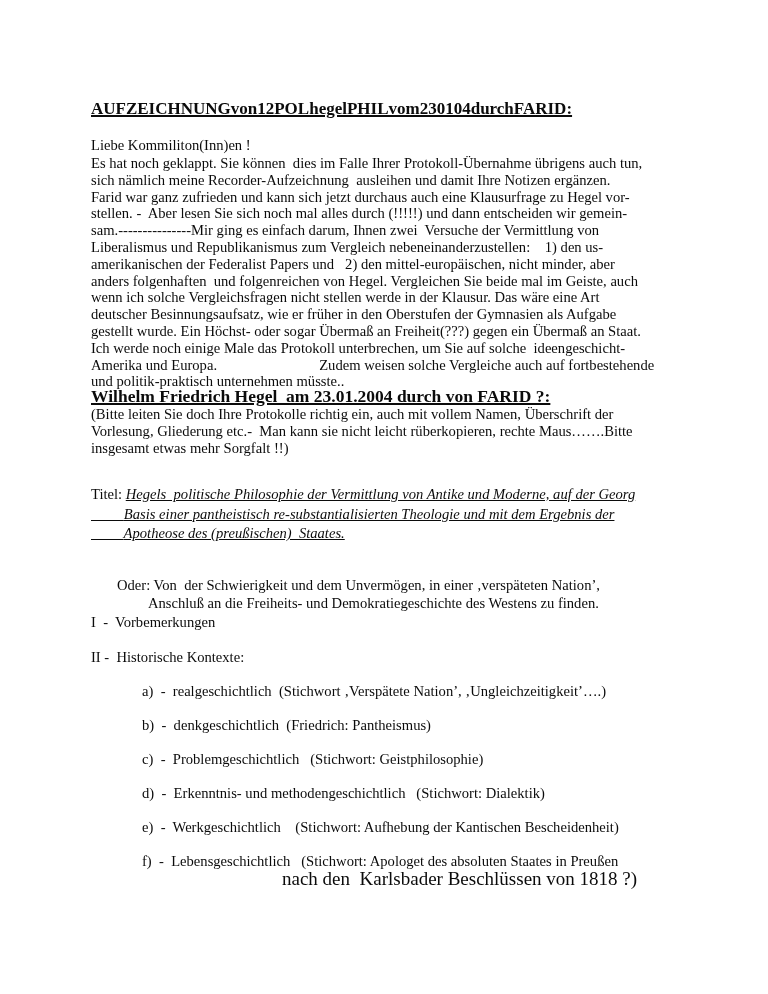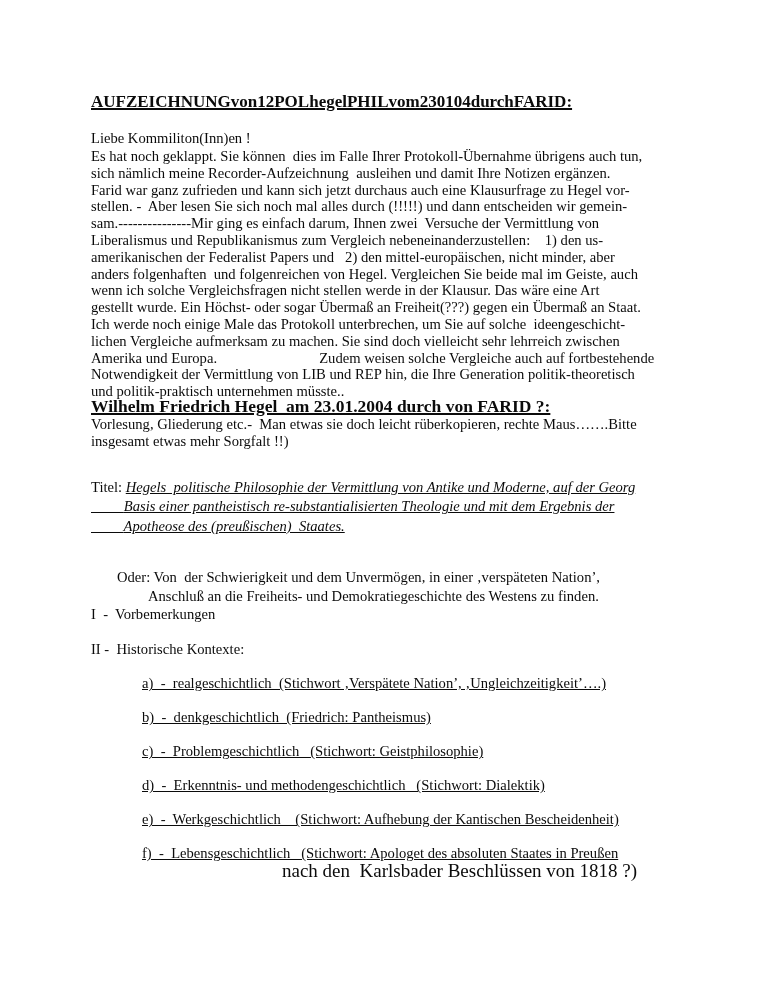--- a/index.html
+++ b/index.html
@@ -10,21 +10,21 @@
     font-family: "Liberation Serif", "DejaVu Serif", serif;
   }
   .page {
     position: relative;
     width: 768px; height: 994px;
     background: #ffffff;
     overflow: hidden;
   }
   .content {
     position: absolute;
-    left: 91px; top: 8px;
+    left: 91px; top: 15px;
     width: 600px;
     padding-top: 84px;
   }
   .line { white-space: pre; }
 
   
   .doc-title {
     font-size: 17px;
     line-height: 20px;
     font-weight: bold;
@@ -87,21 +87,20 @@
 
   .roman-1 { margin-top: 1px; font-size: 14.6px; line-height: 17px; }
   .roman-2 { margin-top: 18px; font-size: 14.6px; line-height: 17px; }
 
   .outline-item {
     margin-top: 17px;
     padding-left: 51px;
     font-size: 14.6px;
     line-height: 17px;
     white-space: pre;
-    text-decoration: underline;
   }
   .outline-item-cont {
     margin-top: 0;
     padding-left: 191px;
     font-size: 19px;
     line-height: 17px;
     white-space: pre;
   }
 </style>
 </head>
@@ -117,34 +116,34 @@
     <div class="intro">
       <div class="line">Es hat noch geklappt. Sie können  dies im Falle Ihrer Protokoll-Übernahme übrigens auch tun,</div>
       <div class="line">sich nämlich meine Recorder-Aufzeichnung  ausleihen und damit Ihre Notizen ergänzen.</div>
       <div class="line">Farid war ganz zufrieden und kann sich jetzt durchaus auch eine Klausurfrage zu Hegel vor-</div>
       <div class="line">stellen. -  Aber lesen Sie sich noch mal alles durch (!!!!!) und dann entscheiden wir gemein-</div>
       <div class="line">sam.---------------Mir ging es einfach darum, Ihnen zwei  Versuche der Vermittlung von</div>
       <div class="line">Liberalismus und Republikanismus zum Vergleich nebeneinanderzustellen:    1) den us-</div>
       <div class="line">amerikanischen der Federalist Papers und   2) den mittel-europäischen, nicht minder, aber</div>
       <div class="line">anders folgenhaften  und folgenreichen von Hegel. Vergleichen Sie beide mal im Geiste, auch</div>
       <div class="line">wenn ich solche Vergleichsfragen nicht stellen werde in der Klausur. Das wäre eine Art</div>
+      <div class="line">deutscher Besinnungsaufsatz, wie er früher in den Oberstufen der Gymnasien als Aufgabe</div>
       <div class="line">gestellt wurde. Ein Höchst- oder sogar Übermaß an Freiheit(???) gegen ein Übermaß an Staat.</div>
       <div class="line">Ich werde noch einige Male das Protokoll unterbrechen, um Sie auf solche  ideengeschicht-</div>
-      <div class="line">lichen Vergleiche aufmerksam zu machen. Sie sind doch vielleicht sehr lehrreich zwischen</div>
       <div class="line">Amerika und Europa.                            Zudem weisen solche Vergleiche auch auf fortbestehende</div>
-      <div class="line">Notwendigkeit der Vermittlung von LIB und REP hin, die Ihre Generation politik-theoretisch</div>
       <div class="line">und politik-praktisch unternehmen müsste..</div>
     </div>
 
     <div class="protocol-heading">
       <div class="line">Wilhelm Friedrich Hegel  am 23.01.2004 durch von FARID ?:</div>
     </div>
 
     <div class="note">
-      <div class="line">Vorlesung, Gliederung etc.-  Man etwas sie doch leicht rüberkopieren, rechte Maus…….Bitte</div>
+      <div class="line">(Bitte leiten Sie doch Ihre Protokolle richtig ein, auch mit vollem Namen, Überschrift der</div>
+      <div class="line">Vorlesung, Gliederung etc.-  Man kann sie nicht leicht rüberkopieren, rechte Maus…….Bitte</div>
       <div class="line">insgesamt etwas mehr Sorgfalt !!)</div>
     </div>
 
     <div class="titel-block">
       <div class="line"><span>Titel: </span><span class="titel-it">Hegels  politische Philosophie der Vermittlung von Antike und Moderne, auf der Georg</span></div>
       <div class="line titel-cont"><span class="titel-it">Basis einer pantheistisch re-substantialisierten Theologie und mit dem Ergebnis der</span></div>
       <div class="line titel-cont"><span class="titel-it">Apotheose des (preußischen)  Staates.</span></div>
     </div>
 
     <div class="oder-block">

